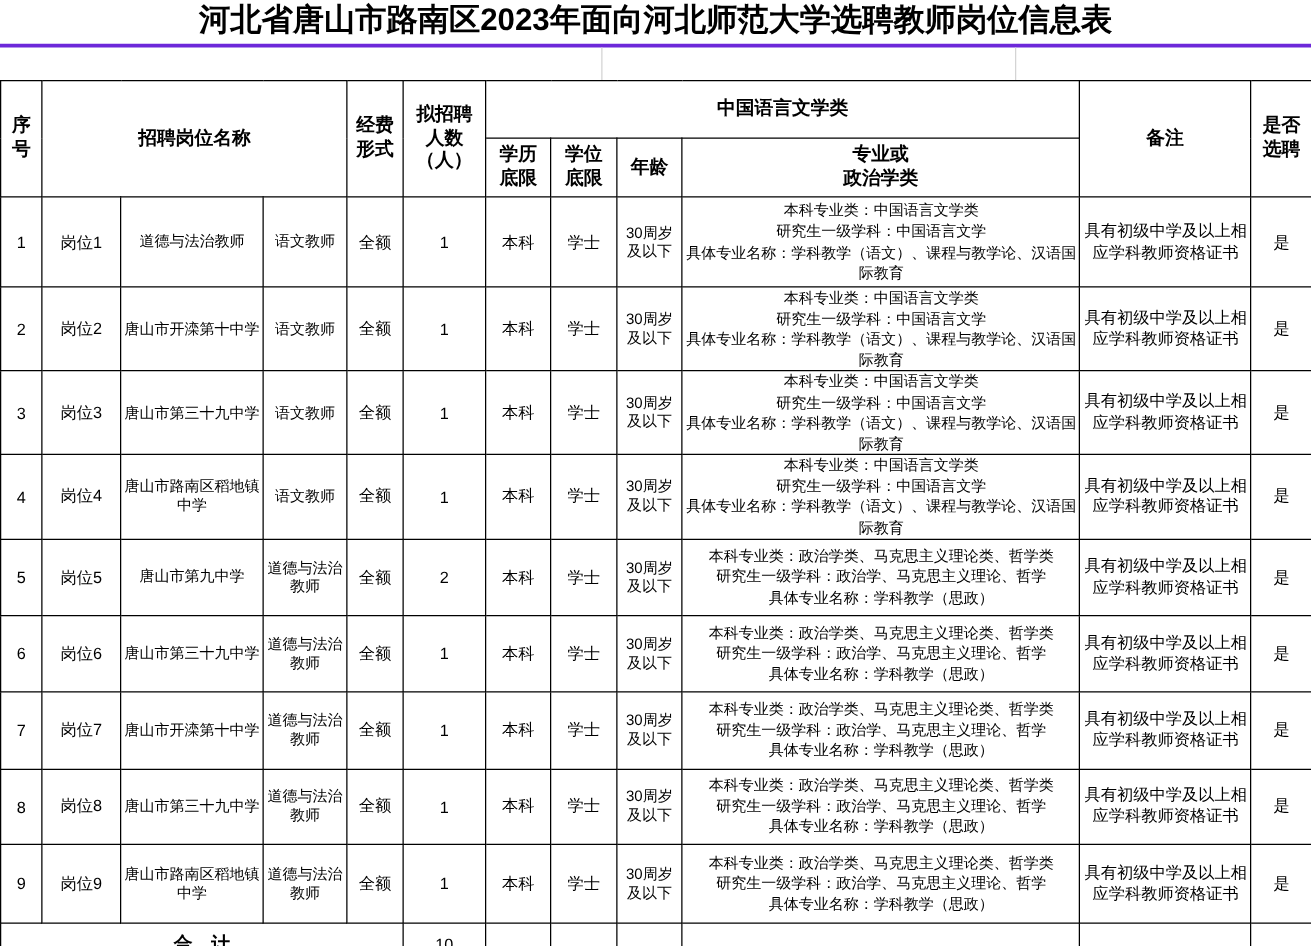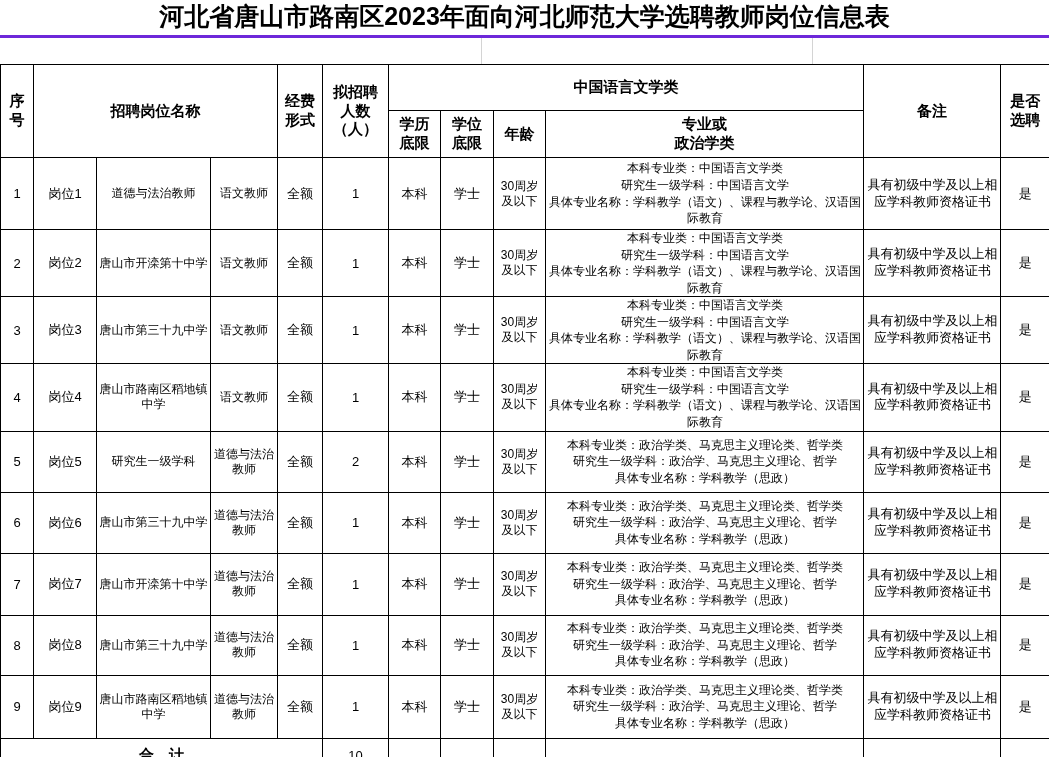--- a/index.html
+++ b/index.html
@@ -131,21 +131,21 @@
 及以下</td>
       <td class="major pre">本科专业类：中国语言文学类
 研究生一级学科：中国语言文学
 具体专业名称：学科教学（语文）、课程与教学论、汉语国际教育</td>
       <td class="remark">具有初级中学及以上相应学科教师资格证书</td>
       <td class="noright">是</td>
     </tr>
     <tr style="height:61px">
       <td>5</td>
       <td>岗位5</td>
-      <td class="f12">研究生一级学科</td>
+      <td class="f12">唐山市第九中学</td>
       <td class="f12">道德与法治教师</td>
       <td>全额</td>
       <td>2</td>
       <td>本科</td>
       <td>学士</td>
       <td class="f12 pre">30周岁
 及以下</td>
       <td class="major pre">本科专业类：政治学类、马克思主义理论类、哲学类
 研究生一级学科：政治学、马克思主义理论、哲学
 具体专业名称：学科教学（思政）</td>

